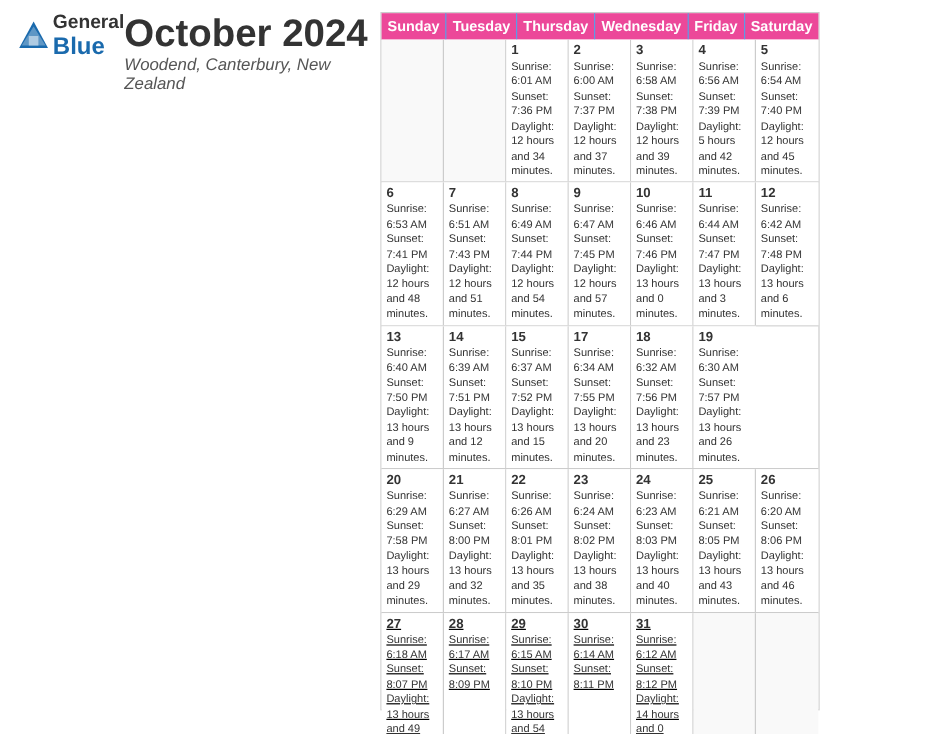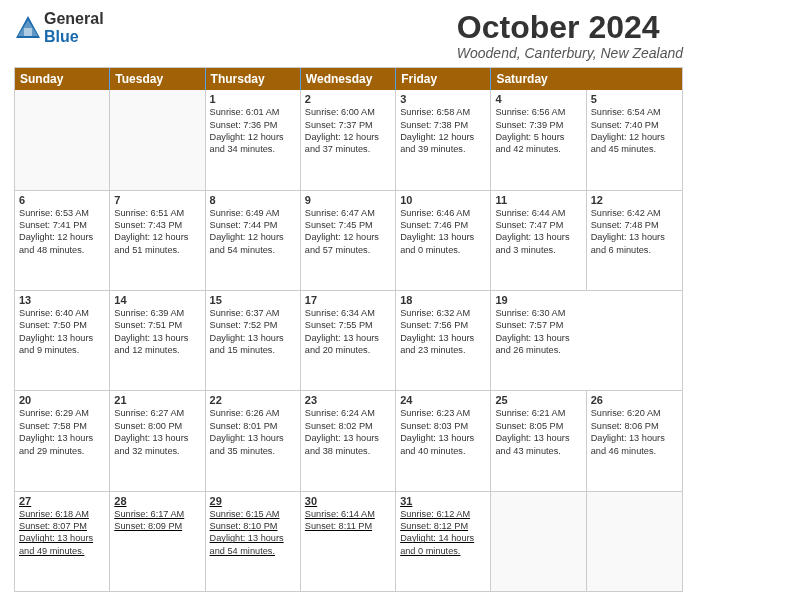--- a/index.html
+++ b/index.html
@@ -8,21 +8,21 @@
       background: #fff;
       width: 792px;
       height: 612px;
       overflow: hidden;
     }
     .page {
       width: 697px;
       height: 612px;
       padding: 10px 14px 20px 14px;
       display: flex;
-      flex-direction: column;
+      flex-direction: row;
     }
     .header {
       display: flex;
       justify-content: space-between;
       align-items: flex-start;
       margin-bottom: 6px;
     }
     .logo {
       display: flex;
       align-items: center;
@@ -32,21 +32,21 @@
       display: flex;
       flex-direction: column;
       line-height: 1.1;
     }
     .logo-general {
       font-size: 16px;
       font-weight: bold;
       color: #333;
     }
     .logo-blue {
-      font-size: 16px;
+      font-size: 20px;
       font-weight: bold;
       color: #1a6aad;
     }
     .logo-icon {
       width: 28px;
       height: 28px;
       margin-right: 2px;
     }
     .title-area {
       text-align: left;
@@ -64,21 +64,21 @@
     }
     .calendar {
       flex: 1;
       display: flex;
       flex-direction: column;
       border: 1px solid #ccc;
     }
     .cal-header-row {
       display: grid;
       grid-template-columns: repeat(7, 1fr);
-      background: #a16207;
+      background: #ec4899;
     }
     .cal-header-cell {
       color: #fff;
       font-size: 12px;
       font-weight: bold;
       padding: 4px 5px;
       text-align: left;
       border-right: 1px solid #5a9de8;
     }
     .cal-header-cell:last-child { border-right: none; }

